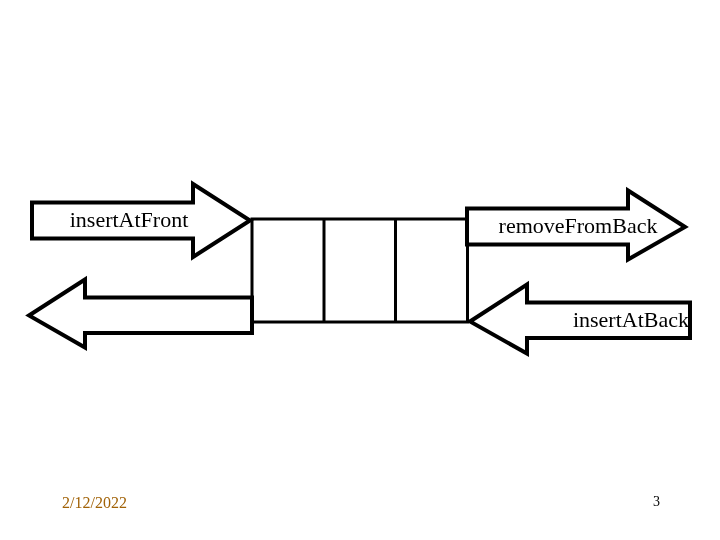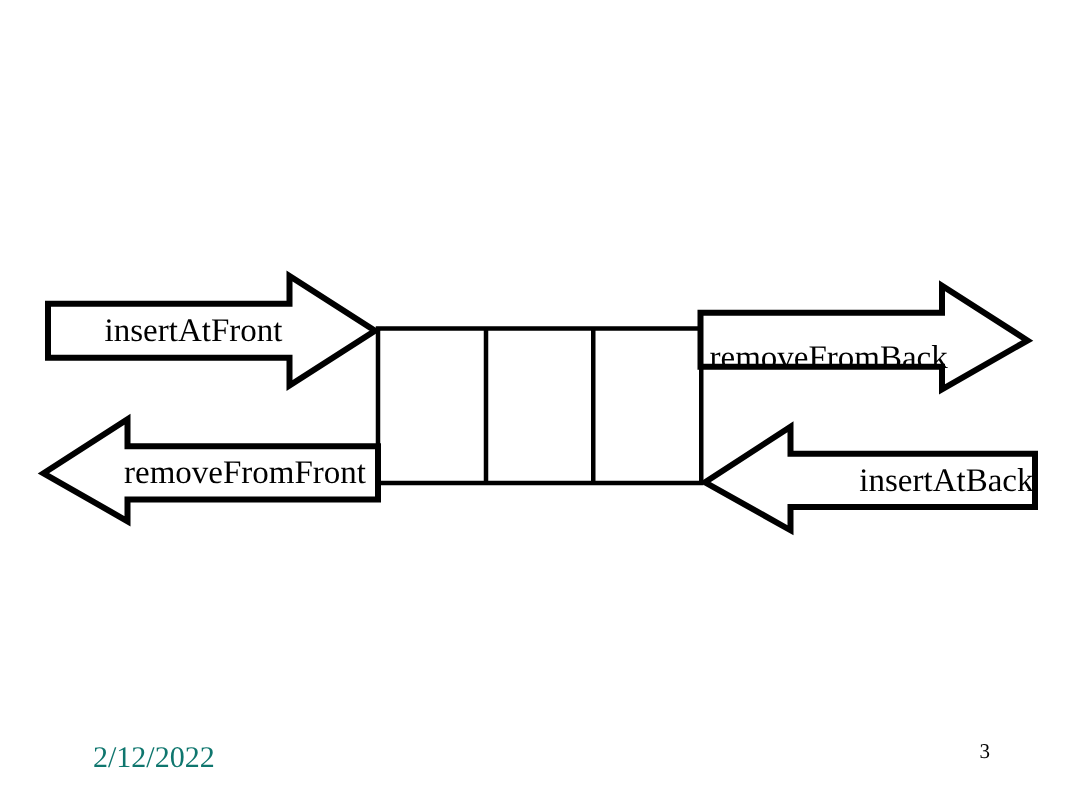--- a/index.html
+++ b/index.html
@@ -25,29 +25,29 @@
   }
   .arrow-label {
     position: absolute;
     height: 35px;
     line-height: 35px;
     font-size: 22px;
     white-space: nowrap;
     color: #000000;
   }
   .label-insert-at-front  { left: 44px;  top: 202px; width: 170px; text-align: center; }
-  .label-remove-from-back { left: 473px; top: 208px; width: 210px; text-align: left; margin-top: 12px; }
+  .label-remove-from-back { left: 473px; top: 208px; width: 210px; text-align: center; }
   .label-remove-from-front{ left: 40px;  top: 297px; width: 204px; text-align: right; }
   .label-insert-at-back   { left: 529px; top: 302px; width: 160px; text-align: right; }
   .footer-date {
     position: absolute;
     left: 62px;
     top: 494px;
-    font-size: 20px;
-    color: #0f766e;
+    font-size: 16px;
+    color: #a16207;
   }
   .footer-page-number {
     position: absolute;
     left: 618px;
     top: 494px;
     width: 42px;
     text-align: right;
     font-size: 14px;
     color: #000000;
   }
@@ -70,21 +70,20 @@
       <polygon points="467,208.5 628,208.5 628,190.5 685,227 628,259.5 628,244.5 467,244.5"></polygon>
       <polygon points="252,297.5 85,297.5 85,279.5 29,315.5 85,347.5 85,333 252,333"></polygon>
       <polygon points="690,302.5 527,302.5 527,284.5 470,321.5 527,353.5 527,338 690,338"></polygon>
     </g>
   </svg>
 
   <div class="arrow-label label-insert-at-front">insertAtFront</div>
 
   <div class="arrow-label label-remove-from-back">removeFromBack</div>
 
-  <div class="arrow-label label-remove-from-front">removeFromFront</div>
 
   <div class="arrow-label label-insert-at-back">insertAtBack</div>
 
   <div class="footer-date">2/12/2022</div>
 
   <div class="footer-page-number">3</div>
 
 </div>
 
 </body></html>

